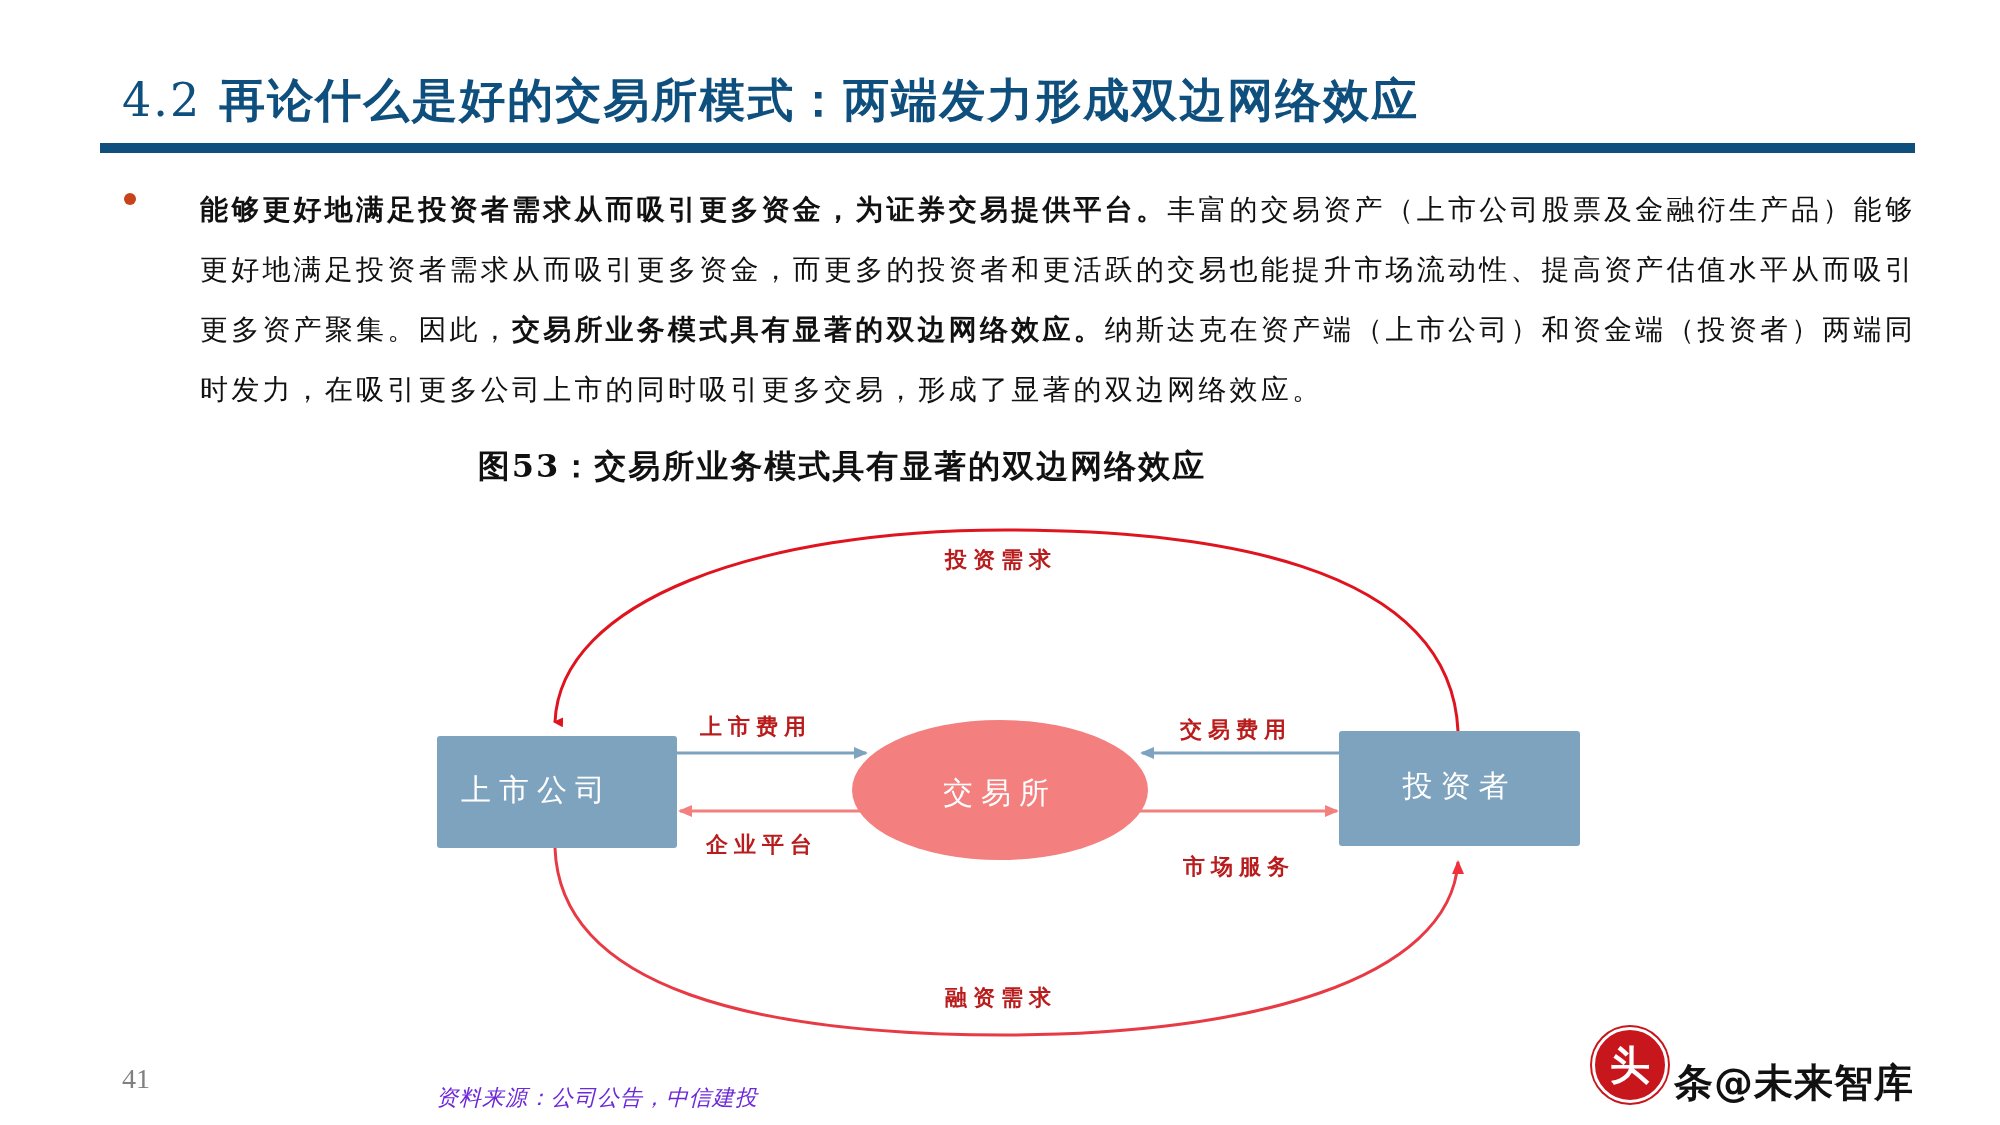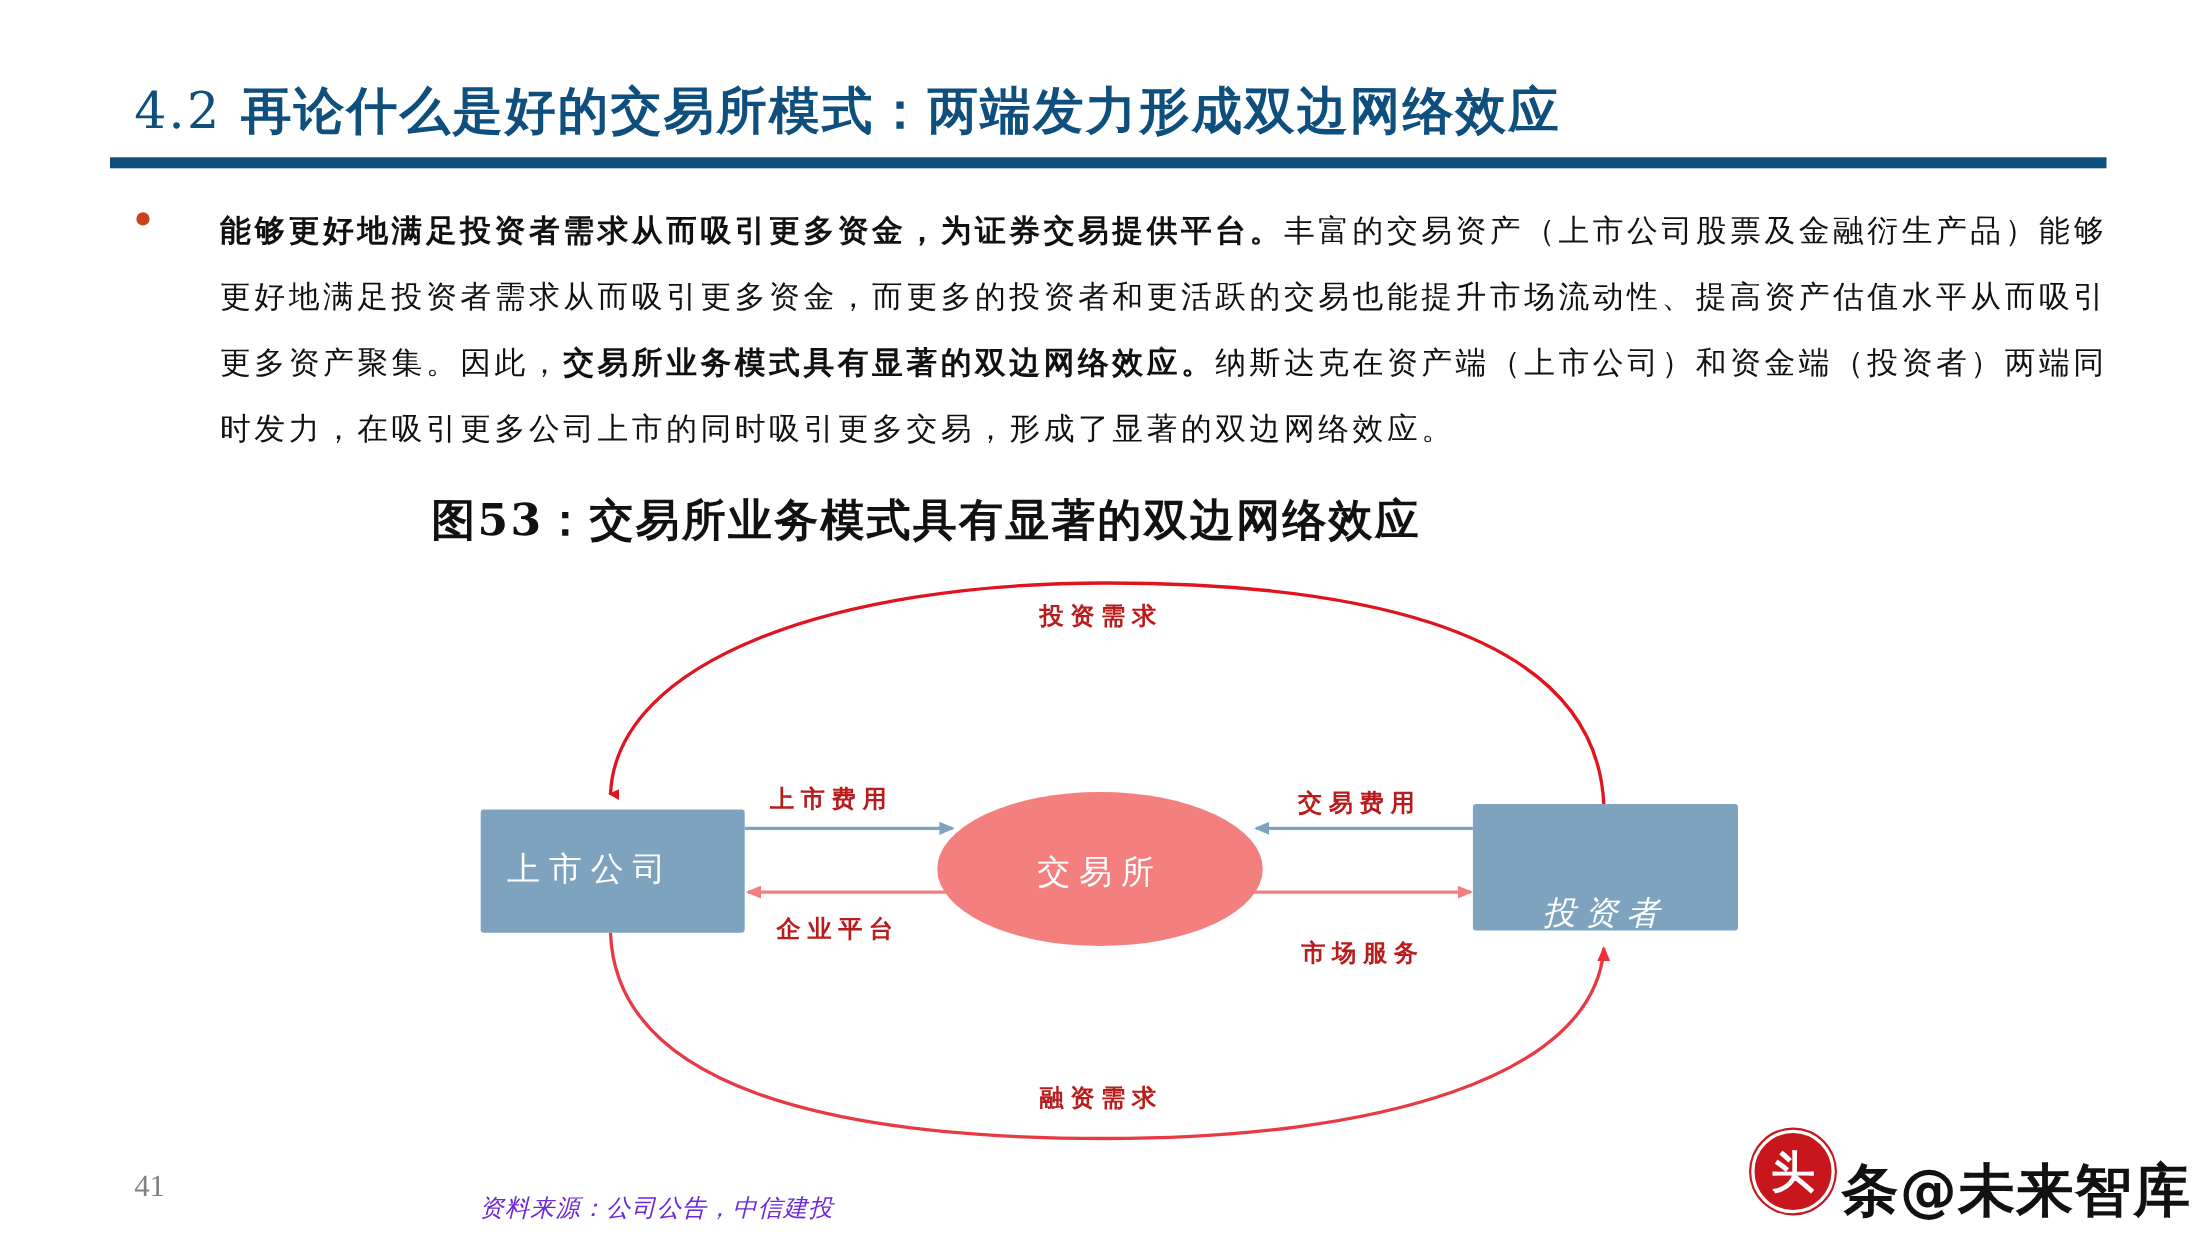--- a/index.html
+++ b/index.html
@@ -6,32 +6,32 @@
   body { width:2000px; height:1125px; background:#ffffff; position:relative; overflow:hidden;
          font-family:"DejaVu Serif","Liberation Serif",serif; color:#111; }
   .title { position:absolute; left:122px; top:70px; font-size:46px; font-weight:bold; color:#0e4f7e;
            letter-spacing:2px; white-space:nowrap; font-family:"DejaVu Serif",serif; }
   .title .num { font-weight:normal; margin-right:18px; }
   .rule { position:absolute; left:100px; top:143px; width:1815px; height:10px; background:#0e4f7e; }
   .bullet { position:absolute; left:124px; top:193px; width:12px; height:12px; border-radius:50%; background:#c9431a; }
   .body-text { position:absolute; left:200px; top:180px; width:1740px; font-size:28px; line-height:60px;
                letter-spacing:3.2px; color:#111; }
   .body-text b { font-weight:bold; }
-  .caption { position:absolute; left:0; width:1684px; top:445px; text-align:center; font-size:40px; font-weight:bold;
+  .caption { position:absolute; left:0; width:1684px; top:445px; text-align:center; font-size:32px; font-weight:bold;
              letter-spacing:2px; }
   .diagram { position:absolute; left:0; top:0; width:2000px; height:1125px; }
   .node-label { position:absolute; color:#ffffff; font-size:30px; letter-spacing:8px; text-align:center; }
   .edge-label { position:absolute; font-size:22px; font-weight:bold; letter-spacing:6px; color:#b91c1c; white-space:nowrap; }
   .page-num { position:absolute; left:122px; top:1063px; font-size:28px; color:#808080; font-family:Liberation Serif, serif; }
   .source { position:absolute; left:436px; top:1083px; font-size:22px; font-style:italic; color:#6d28d9; letter-spacing:1px; }
   .watermark { position:absolute; left:1592px; top:1030px; height:70px; display:flex; align-items:center; }
   .wm-badge { width:70px; height:70px; border-radius:50%; background:#c8161d; color:#fff; font-weight:bold;
               font-size:40px; display:flex; align-items:center; justify-content:center; border:3px solid #fff;
               box-shadow:0 0 0 2px #c8161d; font-family:"DejaVu Sans",sans-serif; }
-  .wm-text { font-size:52px; font-weight:bold; color:#111; margin-left:6px; letter-spacing:1px; font-family:"DejaVu Sans",sans-serif;margin-top:36px; }
+  .wm-text { font-size:39px; font-weight:bold; color:#111; margin-left:6px; letter-spacing:1px; font-family:"DejaVu Sans",sans-serif;margin-top:36px; }
 </style>
 </head>
 <body>
 
 <div class="title">
   <span class="num">4.2</span><span>再论什么是好的交易所模式：两端发力形成双边网络效应</span>
 </div>
 <div class="rule"></div>
 
 <div class="bullet"></div>
@@ -66,21 +66,21 @@
   <ellipse cx="1000" cy="790" rx="148" ry="70" fill="#f47f7f"></ellipse>
 
   <line x1="677" y1="753" x2="866" y2="753" stroke="#7ea3be" stroke-width="3" marker-end="url(#blueHead)"></line>
   <line x1="866" y1="811" x2="680" y2="811" stroke="#f47f7f" stroke-width="3" marker-end="url(#pinkHead)"></line>
   <line x1="1339" y1="753" x2="1142" y2="753" stroke="#7ea3be" stroke-width="3" marker-end="url(#blueHead)"></line>
   <line x1="1135" y1="811" x2="1337" y2="811" stroke="#f47f7f" stroke-width="3" marker-end="url(#pinkHead)"></line>
 </svg>
 
 <div class="node-label" style="left:437px; top:770px; width:200px;">上市公司</div>
 <div class="node-label" style="left:852px; top:773px; width:296px;">交易所</div>
-<div class="node-label" style="left:1339px; top:810px; width:241px;font-style:italic;">投资者</div>
+<div class="node-label" style="left:1339px; top:766px; width:241px;">投资者</div>
 
 <div class="edge-label" style="left:945px; top:545px;">投资需求</div>
 <div class="edge-label" style="left:945px; top:983px;">融资需求</div>
 <div class="edge-label" style="left:700px; top:712px;">上市费用</div>
 <div class="edge-label" style="left:706px; top:830px;">企业平台</div>
 <div class="edge-label" style="left:1180px; top:715px;">交易费用</div>
 <div class="edge-label" style="left:1183px; top:830px;margin-top:22px;">市场服务</div>
 
 <div class="page-num">41</div>
 <div class="source">资料来源：公司公告，中信建投</div>

